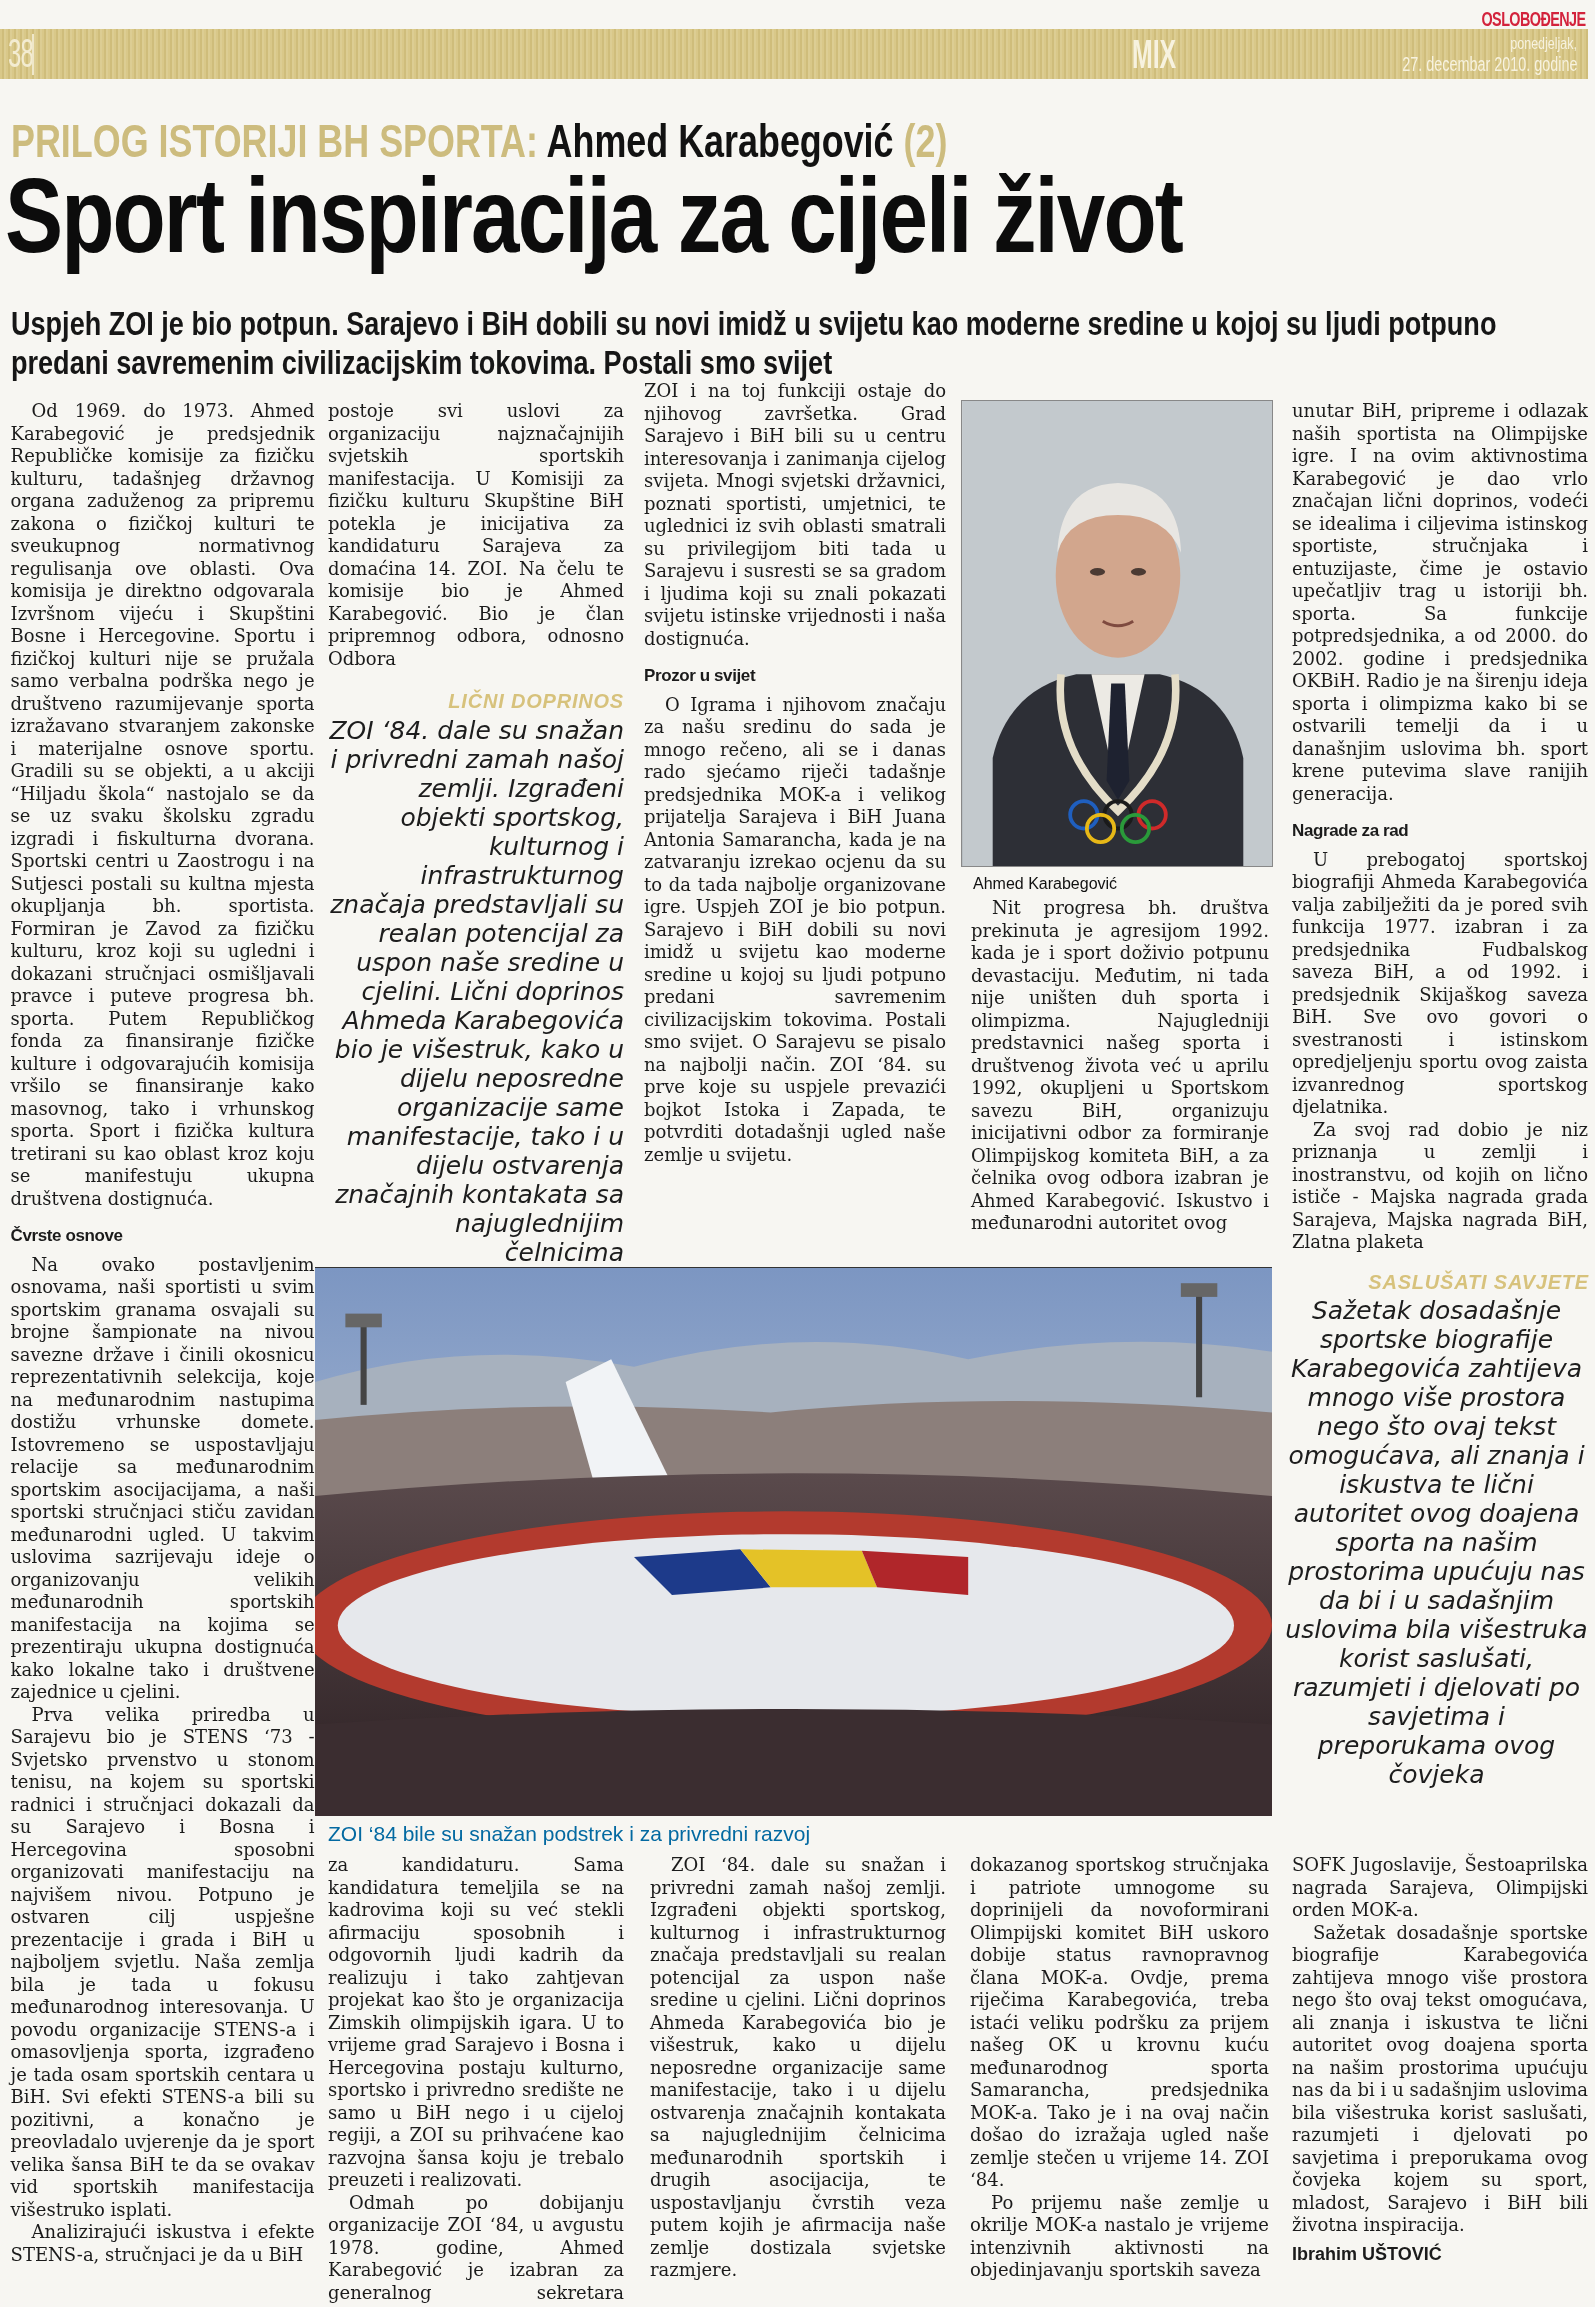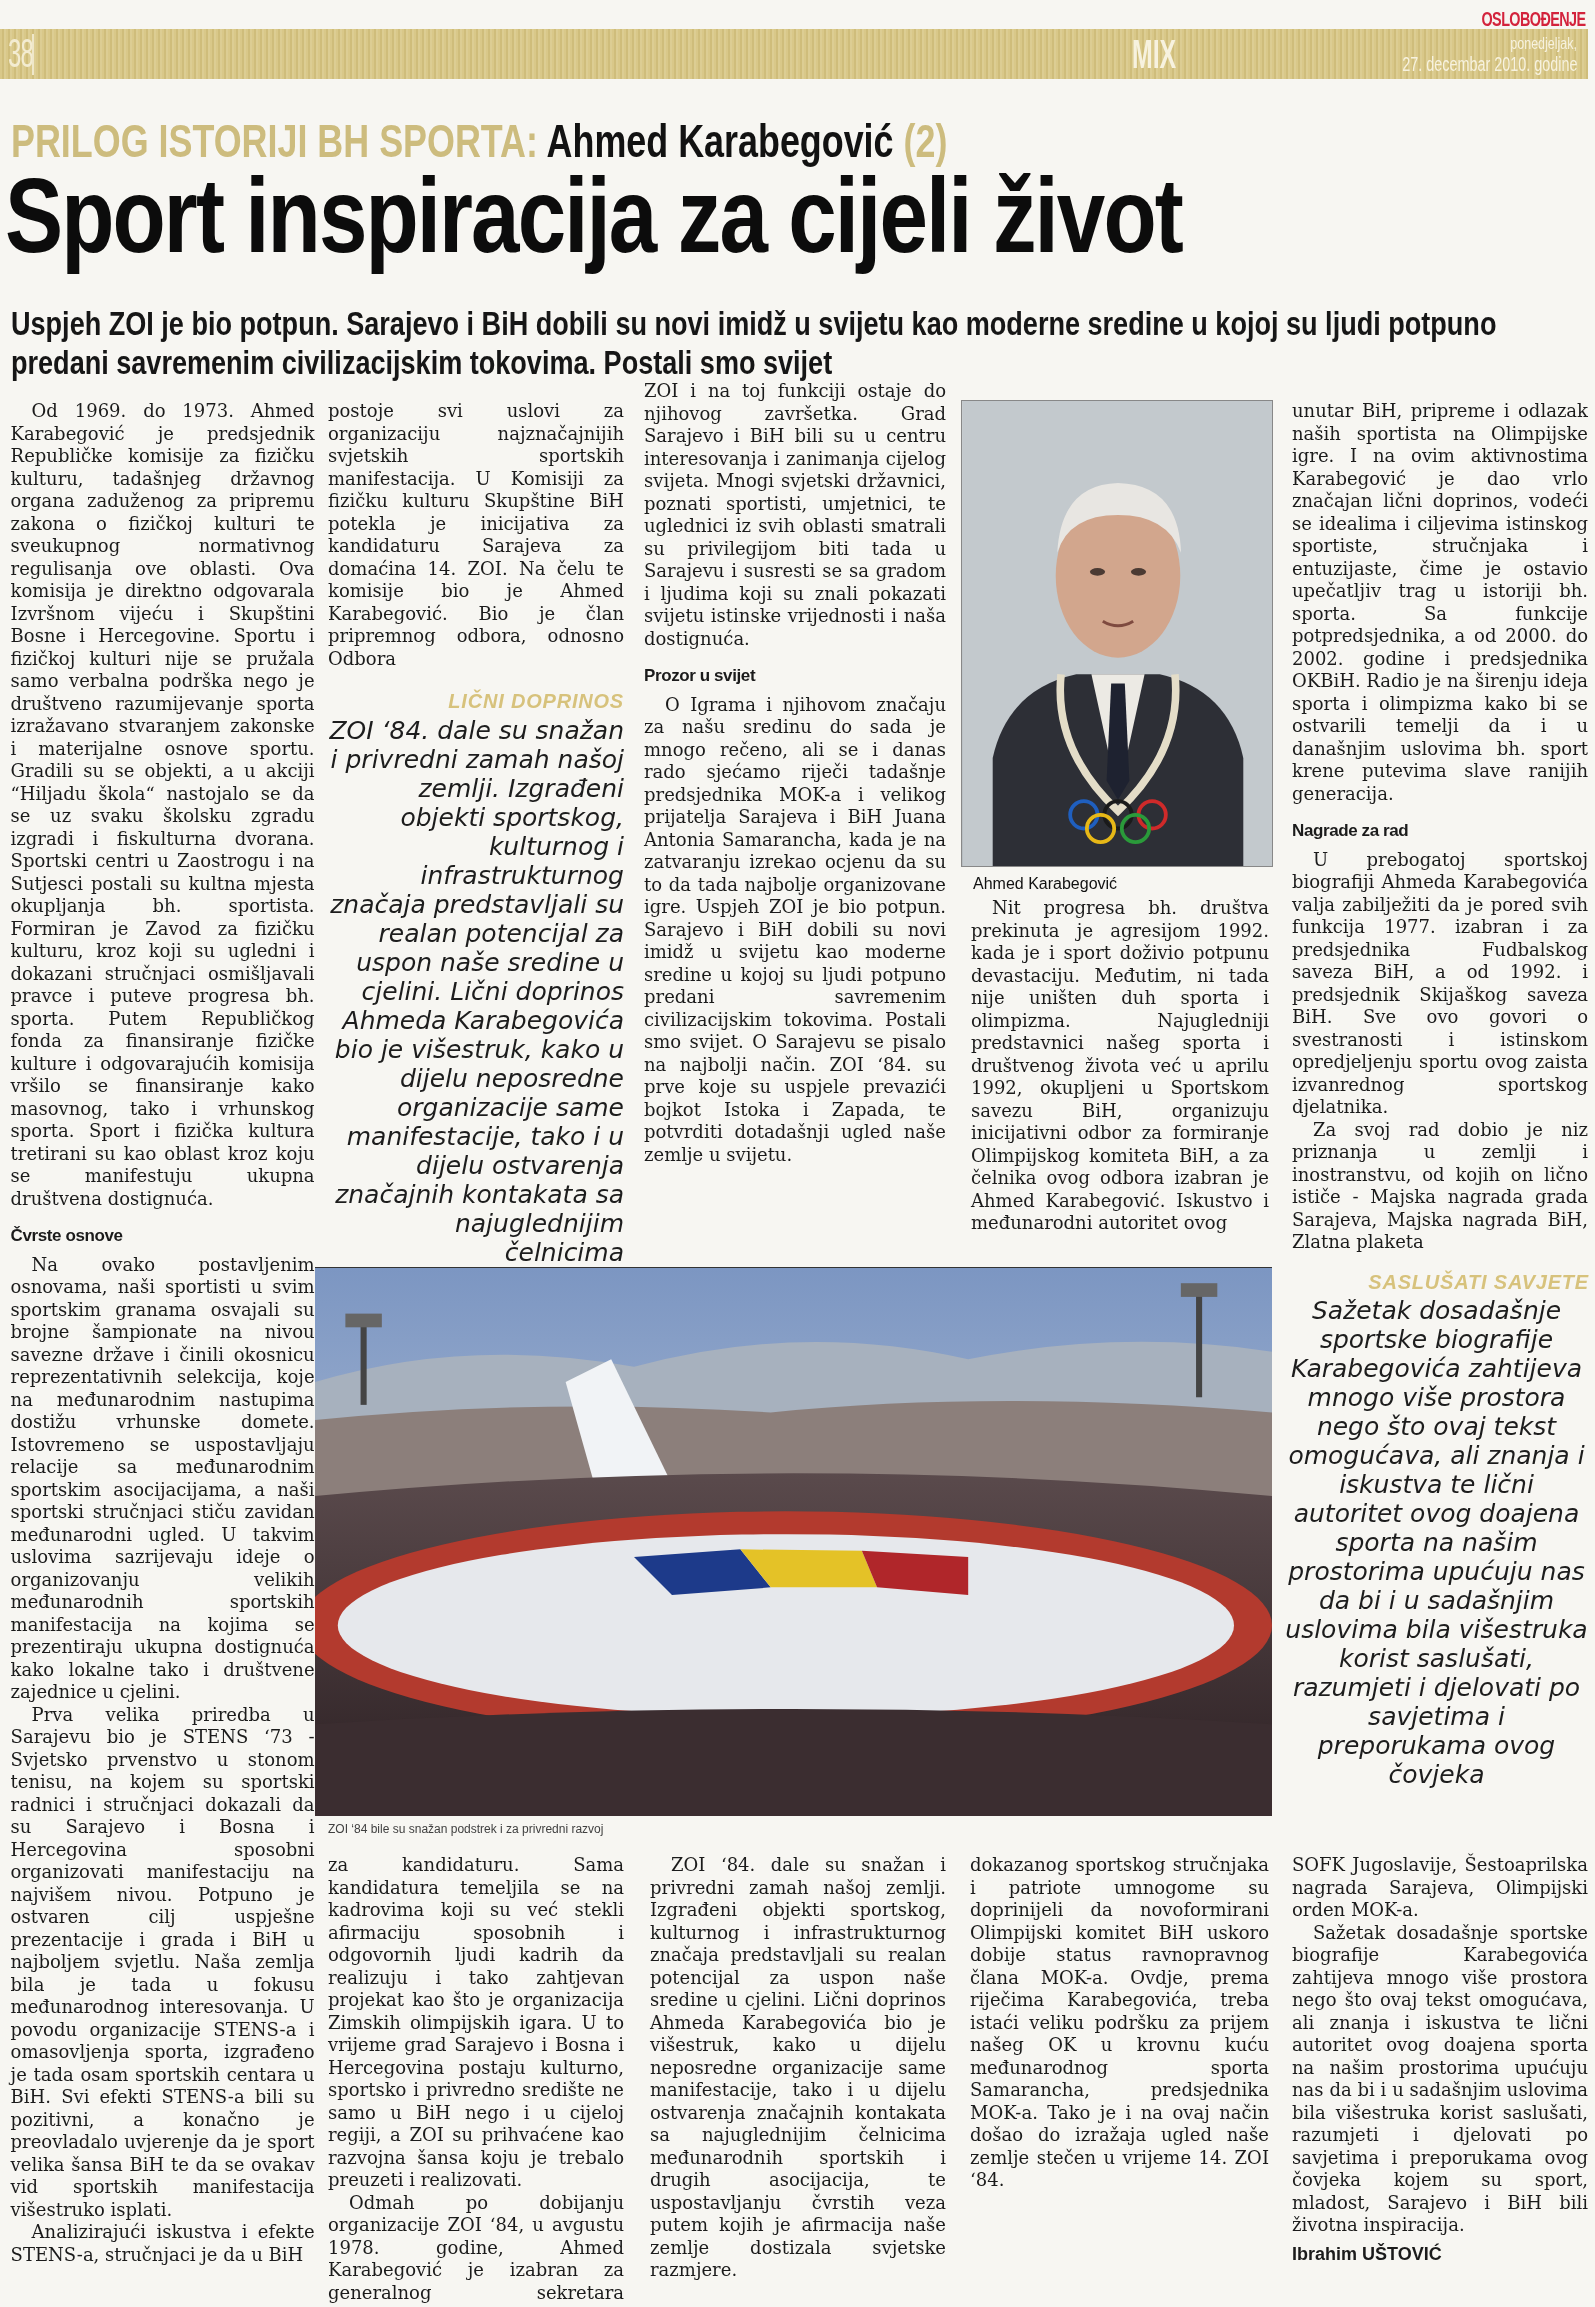--- a/index.html
+++ b/index.html
@@ -31,21 +31,21 @@
   .subhead { font-family: "Liberation Sans", sans-serif; font-weight: 900; font-size: 17px; margin: 15px 0 6px; letter-spacing: -0.4px; }
 
   .gold-head { font-family: "Liberation Sans", sans-serif; font-weight: 900; font-style: italic; color: #d7c27c; font-size: 20px; text-align: right; letter-spacing: 0.8px; }
   .pull { font-family: "DejaVu Sans", sans-serif; font-style: italic; text-align: right; font-size: 25px; line-height: 29px; color: #1d1d1d; }
   .pull.center { text-align: center; }
 
   .portrait { position: absolute; left: 961px; top: 400px; width: 312px; height: 467px; overflow: hidden; background: linear-gradient(180deg, #ced3d6 0%, #bcc3c8 40%, #9aa2a8 100%); border: 0.8px solid #888; }
   .photo-caption { position: absolute; left: 973px; top: 875px; font-family: "Liberation Sans", sans-serif; font-size: 16px; color: #111; }
 
   .stadium { position: absolute; left: 315px; top: 1267px; width: 957px; height: 549px; overflow: hidden; border-top: 1.5px solid #333; }
-  .stadium-caption { position: absolute; left: 328px; top: 1822px; font-family: "Liberation Sans", sans-serif; font-size: 12px; color: #404040; }
+  .stadium-caption { position: absolute; left: 328px; top: 1822px; font-family: "Liberation Sans", sans-serif; font-size: 21px; color: #0369a1; }
 
   .byline { text-align: left; font-family: "Liberation Sans", sans-serif; font-weight: 900; font-size: 18px; margin-top: 6px; }
 </style>
 </head>
 <body>
 
 <div class="masthead-brand">OSLOBOĐENJE</div>
 <div class="band">
   <div class="page-num">38</div>
   <div class="pn-divider"></div>
@@ -154,19 +154,20 @@
 
 <div class="col" style="left:328px; top:1854px; width:296px;">
   <p class="noindent">za kandidaturu. Sama kandidatura temeljila se na kadrovima koji su već stekli afirmaciju sposobnih i odgovornih ljudi kadrih da realizuju i tako zahtjevan projekat kao što je organizacija Zimskih olimpijskih igara. U to vrijeme grad Sarajevo i Bosna i Hercegovina postaju kulturno, sportsko i privredno središte ne samo u BiH nego i u cijeloj regiji, a ZOI su prihvaćene kao razvojna šansa koju je trebalo preuzeti i realizovati.</p>
   <p>Odmah po dobijanju organizacije ZOI ‘84, u avgustu 1978. godine, Ahmed Karabegović je izabran za generalnog sekretara Organizacionog komiteta 14.</p>
 </div>
 <div class="col" style="left:650px; top:1854px; width:296px;">
   <p>ZOI ‘84. dale su snažan i privredni zamah našoj zemlji. Izgrađeni objekti sportskog, kulturnog i infrastrukturnog značaja predstavljali su realan potencijal za uspon naše sredine u cjelini. Lični doprinos Ahmeda Karabegovića bio je višestruk, kako u dijelu neposredne organizacije same manifestacije, tako i u dijelu ostvarenja značajnih kontakata sa najuglednijim čelnicima međunarodnih sportskih i drugih asocijacija, te uspostavljanju čvrstih veza putem kojih je afirmacija naše zemlje dostizala svjetske razmjere.</p>
 </div>
 <div class="col" style="left:970px; top:1854px; width:299px;">
   <p class="noindent">dokazanog sportskog stručnjaka i patriote umnogome su doprinijeli da novoformirani Olimpijski komitet BiH uskoro dobije status ravnopravnog člana MOK-a. Ovdje, prema riječima Karabegovića, treba istaći veliku podršku za prijem našeg OK u krovnu kuću međunarodnog sporta Samarancha, predsjednika MOK-a. Tako je i na ovaj način došao do izražaja ugled naše zemlje stečen u vrijeme 14. ZOI ‘84.</p>
+  <p>Po prijemu naše zemlje u okrilje MOK-a nastalo je vrijeme intenzivnih aktivnosti na objedinjavanju sportskih saveza</p>
 </div>
 <div class="col" style="left:1292px; top:1854px; width:296px;">
   <p class="noindent">SOFK Jugoslavije, Šestoaprilska nagrada Sarajeva, Olimpijski orden MOK-a.</p>
   <p>Sažetak dosadašnje sportske biografije Karabegovića zahtijeva mnogo više prostora nego što ovaj tekst omogućava, ali znanja i iskustva te lični autoritet ovog doajena sporta na našim prostorima upućuju nas da bi i u sadašnjim uslovima bila višestruka korist saslušati, razumjeti i djelovati po savjetima i preporukama ovog čovjeka kojem su sport, mladost, Sarajevo i BiH bili životna inspiracija.</p>
   <div class="byline">Ibrahim UŠTOVIĆ</div>
 </div>
 
 
 </body></html>

